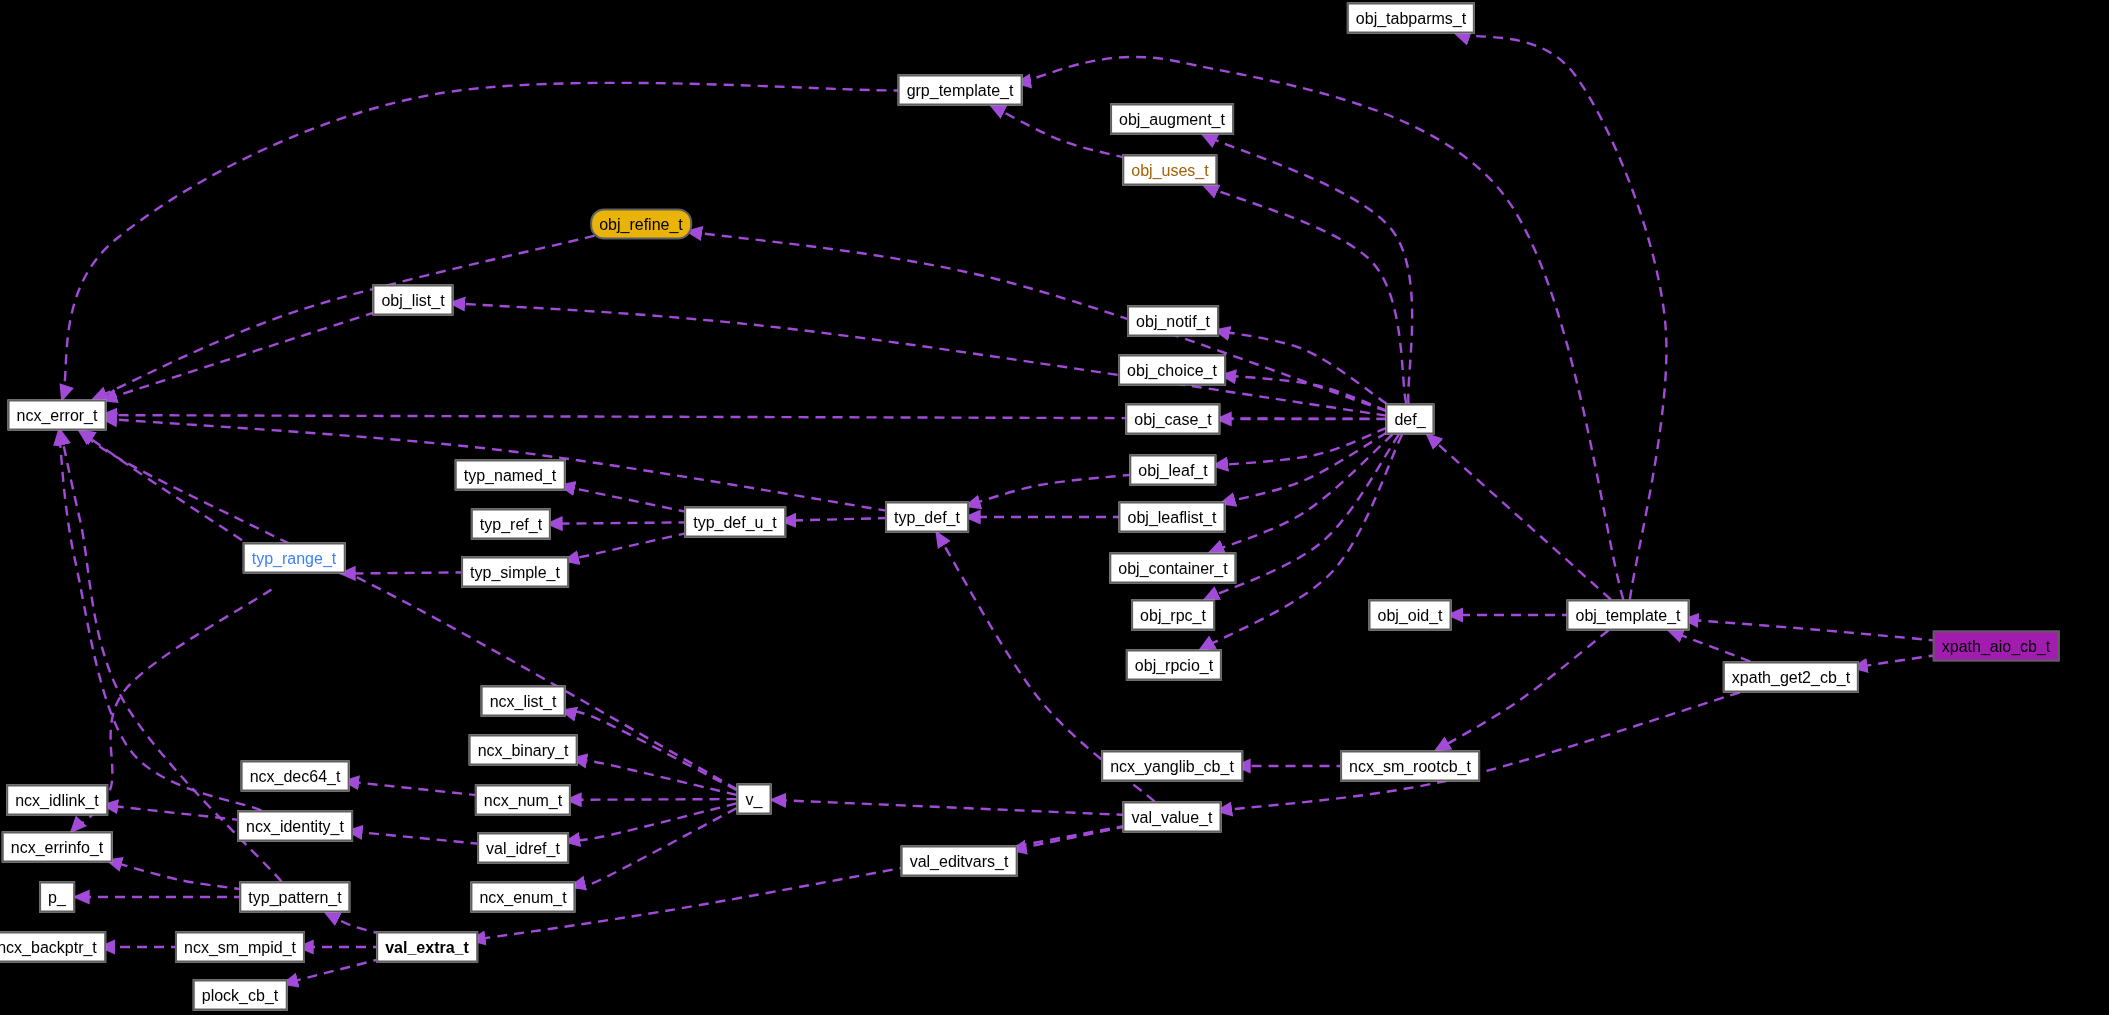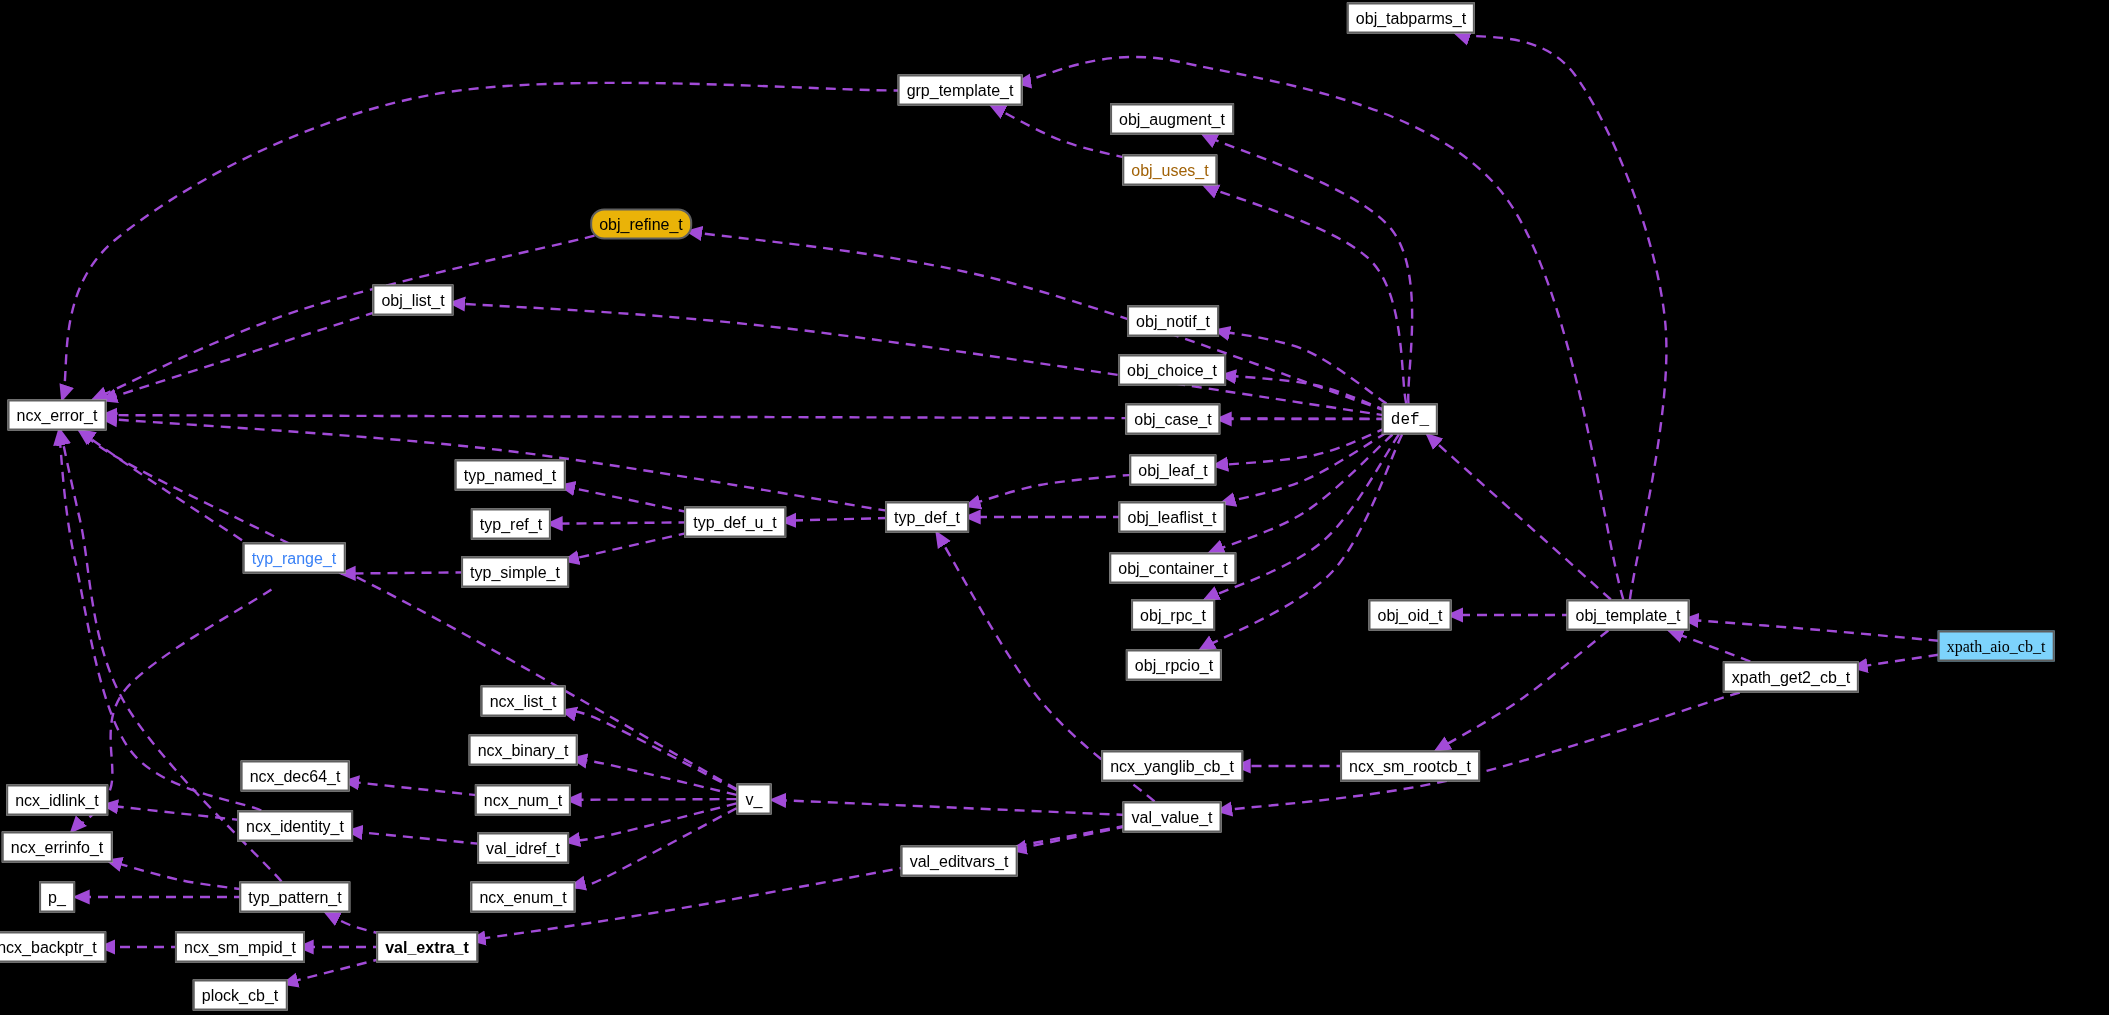--- a/index.html
+++ b/index.html
@@ -111,35 +111,35 @@
       <div class="node" style="left: 57px; top: 415px; border-color: rgb(95, 95, 95); background: rgb(255, 255, 255); color: rgb(0, 0, 0);">ncx_error_t</div>
       <div class="node" style="left: 960px; top: 90px; border-color: rgb(95, 95, 95); background: rgb(255, 255, 255); color: rgb(0, 0, 0);">grp_template_t</div>
       <div class="node" style="left: 1411px; top: 18px; border-color: rgb(95, 95, 95); background: rgb(255, 255, 255); color: rgb(0, 0, 0);">obj_tabparms_t</div>
       <div class="node" style="left: 1172px; top: 119px; border-color: rgb(95, 95, 95); background: rgb(255, 255, 255); color: rgb(0, 0, 0);">obj_augment_t</div>
       <div class="node" style="left: 1170px; top: 170px; border-color: rgb(95, 95, 95); background: rgb(255, 255, 255); color: #a16207;">obj_uses_t</div>
       <div class="node" style="left: 641px; top: 224px; border-color: rgb(95, 95, 95); background: #eab308; color: rgb(0, 0, 0); border-radius: 14px;">obj_refine_t</div>
       <div class="node" style="left: 413px; top: 300px; border-color: rgb(95, 95, 95); background: rgb(255, 255, 255); color: rgb(0, 0, 0);">obj_list_t</div>
       <div class="node" style="left: 1173px; top: 321px; border-color: rgb(95, 95, 95); background: rgb(255, 255, 255); color: rgb(0, 0, 0);">obj_notif_t</div>
       <div class="node" style="left: 1172px; top: 370px; border-color: rgb(95, 95, 95); background: rgb(255, 255, 255); color: rgb(0, 0, 0);">obj_choice_t</div>
       <div class="node" style="left: 1173px; top: 419px; border-color: rgb(95, 95, 95); background: rgb(255, 255, 255); color: rgb(0, 0, 0);">obj_case_t</div>
-      <div class="node" style="left: 1410px; top: 419px; border-color: rgb(95, 95, 95); background: rgb(255, 255, 255); color: rgb(0, 0, 0); font-family: Liberation Mono, monospace;">def_</div>
+      <div class="node" style="left: 1410px; top: 419px; border-color: rgb(95, 95, 95); background: rgb(255, 255, 255); color: rgb(0, 0, 0);">def_</div>
       <div class="node" style="left: 510px; top: 475px; border-color: rgb(95, 95, 95); background: rgb(255, 255, 255); color: rgb(0, 0, 0);">typ_named_t</div>
       <div class="node" style="left: 1173px; top: 470px; border-color: rgb(95, 95, 95); background: rgb(255, 255, 255); color: rgb(0, 0, 0);">obj_leaf_t</div>
       <div class="node" style="left: 511px; top: 524px; border-color: rgb(95, 95, 95); background: rgb(255, 255, 255); color: rgb(0, 0, 0);">typ_ref_t</div>
       <div class="node" style="left: 735px; top: 522px; border-color: rgb(95, 95, 95); background: rgb(255, 255, 255); color: rgb(0, 0, 0);">typ_def_u_t</div>
       <div class="node" style="left: 927px; top: 517px; border-color: rgb(95, 95, 95); background: rgb(255, 255, 255); color: rgb(0, 0, 0);">typ_def_t</div>
       <div class="node" style="left: 1172px; top: 517px; border-color: rgb(95, 95, 95); background: rgb(255, 255, 255); color: rgb(0, 0, 0);">obj_leaflist_t</div>
       <div class="node" style="left: 294px; top: 558px; border-color: rgb(95, 95, 95); background: rgb(255, 255, 255); color: #3b82f6;">typ_range_t</div>
       <div class="node" style="left: 515px; top: 572px; border-color: rgb(95, 95, 95); background: rgb(255, 255, 255); color: rgb(0, 0, 0);">typ_simple_t</div>
       <div class="node" style="left: 1173px; top: 568px; border-color: rgb(95, 95, 95); background: rgb(255, 255, 255); color: rgb(0, 0, 0);">obj_container_t</div>
       <div class="node" style="left: 1173px; top: 615px; border-color: rgb(95, 95, 95); background: rgb(255, 255, 255); color: rgb(0, 0, 0);">obj_rpc_t</div>
       <div class="node" style="left: 1410px; top: 615px; border-color: rgb(95, 95, 95); background: rgb(255, 255, 255); color: rgb(0, 0, 0);">obj_oid_t</div>
       <div class="node" style="left: 1628px; top: 615px; border-color: rgb(95, 95, 95); background: rgb(255, 255, 255); color: rgb(0, 0, 0);">obj_template_t</div>
       <div class="node" style="left: 1174px; top: 665px; border-color: rgb(95, 95, 95); background: rgb(255, 255, 255); color: rgb(0, 0, 0);">obj_rpcio_t</div>
-      <div class="node highlight" style="left: 1996px; top: 646px; border-color: rgb(95, 95, 95); background: #7dd3fc; color: rgb(0, 0, 0); font-family: Liberation Serif, serif;">xpath_aio_cb_t</div>
+      <div class="node highlight" style="left: 1996px; top: 646px; border-color: rgb(95, 95, 95); background: #a21caf; color: rgb(0, 0, 0);">xpath_aio_cb_t</div>
       <div class="node" style="left: 1791px; top: 677px; border-color: rgb(95, 95, 95); background: rgb(255, 255, 255); color: rgb(0, 0, 0);">xpath_get2_cb_t</div>
       <div class="node" style="left: 523px; top: 701px; border-color: rgb(95, 95, 95); background: rgb(255, 255, 255); color: rgb(0, 0, 0);">ncx_list_t</div>
       <div class="node" style="left: 523px; top: 750px; border-color: rgb(95, 95, 95); background: rgb(255, 255, 255); color: rgb(0, 0, 0);">ncx_binary_t</div>
       <div class="node" style="left: 295px; top: 776px; border-color: rgb(95, 95, 95); background: rgb(255, 255, 255); color: rgb(0, 0, 0);">ncx_dec64_t</div>
       <div class="node" style="left: 523px; top: 800px; border-color: rgb(95, 95, 95); background: rgb(255, 255, 255); color: rgb(0, 0, 0);">ncx_num_t</div>
       <div class="node" style="left: 754px; top: 799px; border-color: rgb(95, 95, 95); background: rgb(255, 255, 255); color: rgb(0, 0, 0);">v_</div>
       <div class="node" style="left: 1172px; top: 766px; border-color: rgb(95, 95, 95); background: rgb(255, 255, 255); color: rgb(0, 0, 0);">ncx_yanglib_cb_t</div>
       <div class="node" style="left: 1410px; top: 766px; border-color: rgb(95, 95, 95); background: rgb(255, 255, 255); color: rgb(0, 0, 0);">ncx_sm_rootcb_t</div>
       <div class="node" style="left: 57px; top: 800px; border-color: rgb(95, 95, 95); background: rgb(255, 255, 255); color: rgb(0, 0, 0);">ncx_idlink_t</div>
       <div class="node" style="left: 295px; top: 826px; border-color: rgb(95, 95, 95); background: rgb(255, 255, 255); color: rgb(0, 0, 0);">ncx_identity_t</div>

